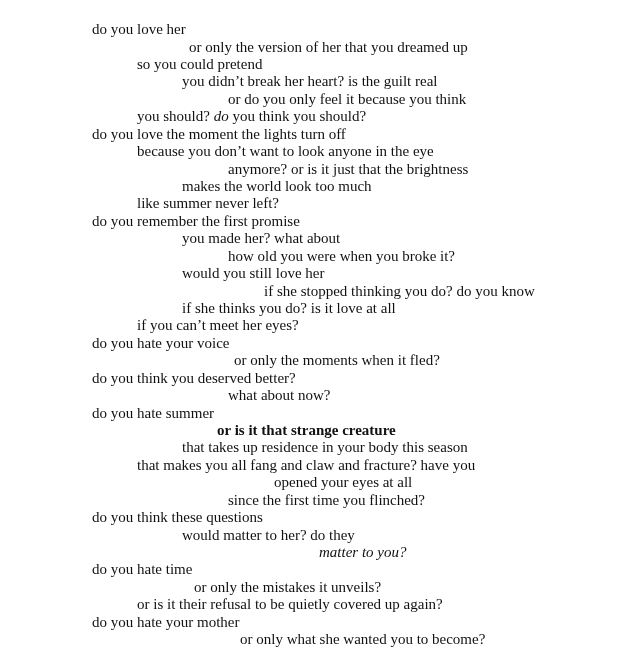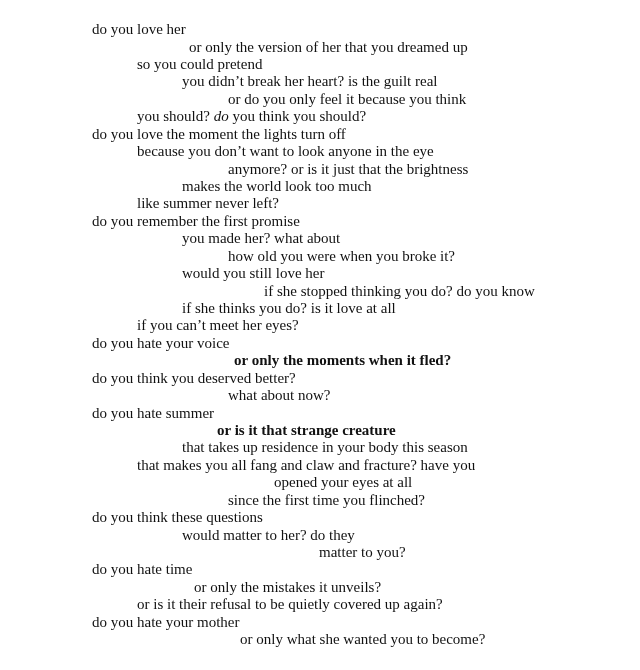--- a/index.html
+++ b/index.html
@@ -31,30 +31,30 @@
     <div class="line" style="left: 182px; top: 176px;">makes the world look too much</div>
     <div class="line" style="left: 137px; top: 193px;">like summer never left?</div>
     <div class="line" style="left: 92px; top: 211px;">do you remember the first promise</div>
     <div class="line" style="left: 182px; top: 228px;">you made her? what about</div>
     <div class="line" style="left: 228px; top: 246px;">how old you were when you broke it?</div>
     <div class="line" style="left: 182px; top: 263px;">would you still love her</div>
     <div class="line" style="left: 228px; top: 281px; margin-left: 36px;">if she stopped thinking you do? do you know</div>
     <div class="line" style="left: 182px; top: 298px;">if she thinks you do? is it love at all</div>
     <div class="line" style="left: 137px; top: 315px;">if you can’t meet her eyes?</div>
     <div class="line" style="left: 92px; top: 333px;">do you hate your voice</div>
-    <div class="line" style="left: 234px; top: 350px; font-weight: bold;">or only the moments when it fled?</div>
+    <div class="line" style="left: 234px; top: 350px;">or only the moments when it fled?</div>
     <div class="line" style="left: 92px; top: 368px;">do you think you deserved better?</div>
     <div class="line" style="left: 228px; top: 385px;">what about now?</div>
     <div class="line" style="left: 92px; top: 403px;">do you hate summer</div>
     <div class="line" style="left: 217px; top: 420px; font-weight: bold;">or is it that strange creature</div>
     <div class="line" style="left: 182px; top: 437px;">that takes up residence in your body this season</div>
     <div class="line" style="left: 137px; top: 455px;">that makes you all fang and claw and fracture? have you</div>
     <div class="line" style="left: 274px; top: 472px;">opened your eyes at all</div>
     <div class="line" style="left: 228px; top: 490px; text-align: right;">since the first time you flinched?</div>
     <div class="line" style="left: 182px; top: 525px;">would matter to her? do they</div>
     <div class="line" style="left: 92px; top: 507px;">do you think these questions</div>
-    <div class="line" style="left: 319px; top: 542px;">matter to you?</div>
+    <div class="line" style="left: 319px; top: 542px; font-style: italic;">matter to you?</div>
     <div class="line" style="left: 92px; top: 559px;">do you hate time</div>
     <div class="line" style="left: 137px; top: 594px;">or is it their refusal to be quietly covered up again?</div>
     <div class="line" style="left: 194px; top: 577px;">or only the mistakes it unveils?</div>
     <div class="line" style="left: 92px; top: 612px; text-align: center;">do you hate your mother</div>
     <div class="line" style="left: 240px; top: 629px;">or only what she wanted you to become?</div>
   </div>
 
 </body></html>

